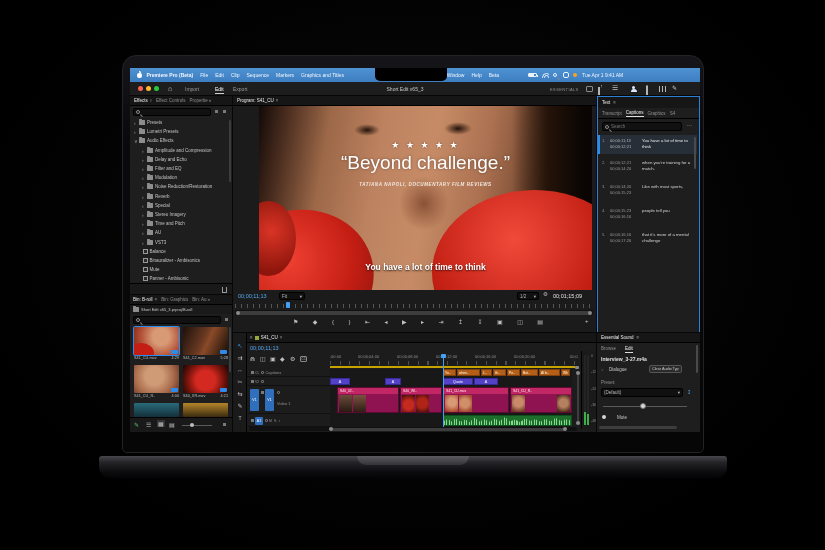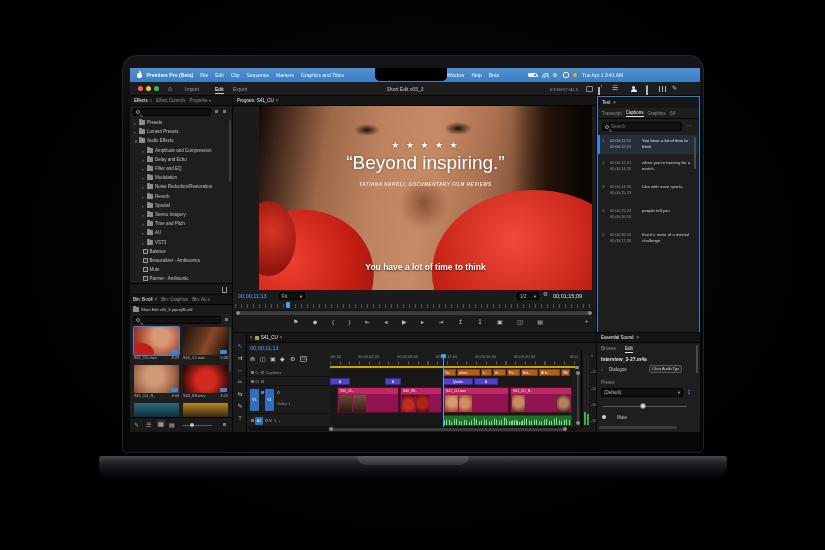--- a/index.html
+++ b/index.html
@@ -304,21 +304,21 @@
 
       <div class="r" style="left:26px;top:10px;width:333px;height:184px;overflow:hidden;background:linear-gradient(100deg,#120a07 0%,#4a2d1f 8%,#9c6848 20%,#bd8260 35%,#c68b66 50%,#aa7050 65%,#70452e 80%,#2a1710 92%,#0d0705 100%);">
         <div class="r" style="right:0;top:0;width:80px;height:100%;background:linear-gradient(90deg,rgba(20,10,6,0),#241309 45%,#0a0503 90%);"></div>
         <div class="r" style="left:95px;top:18px;width:26px;height:12px;border-radius:50%;background:radial-gradient(#231109,rgba(35,17,9,0) 70%);"></div>
         <div class="r" style="left:185px;top:16px;width:28px;height:13px;border-radius:50%;background:radial-gradient(#231109,rgba(35,17,9,0) 70%);"></div>
         <div class="r" style="left:140px;top:70px;width:50px;height:55px;border-radius:50%;background:radial-gradient(#8a5236,rgba(138,82,54,0) 70%);"></div>
         <div class="r" style="left:-35px;bottom:-55px;width:150px;height:135px;border-radius:50%;transform:rotate(-12deg);background:radial-gradient(circle at 45% 35%,#ef4133,#c41e14 55%,#7e120b);"></div>
         <div class="r" style="right:-45px;bottom:-65px;width:205px;height:165px;border-radius:50%;background:radial-gradient(circle at 40% 30%,#f04a3a,#c01d12 55%,#7a100a);"></div>
         <div class="r" style="left:-18px;top:95px;width:55px;height:75px;border-radius:50%;background:radial-gradient(circle at 55% 40%,#d93425,#8e150c 75%);"></div>
         <div class="r t" style="left:0;top:34px;width:100%;text-align:center;color:#fff;font-size:9px;letter-spacing:2px;text-shadow:0 0 2px rgba(0,0,0,.5);">★ ★ ★ ★ ★</div>
-        <div class="r t" style="left:0;top:46px;width:100%;text-align:center;color:#fff;font-size:19px;text-shadow:0 0 3px rgba(0,0,0,.4);">“Beyond inspiring.”</div>
+        <div class="r t" style="left:0;top:46px;width:100%;text-align:center;color:#fff;font-size:19px;text-shadow:0 0 3px rgba(0,0,0,.4);">“Beyond challenge.”</div>
         <div class="r t" style="left:0;top:76px;width:100%;text-align:center;color:#f2e9e2;font-size:4.5px;font-weight:bold;letter-spacing:.6px;font-style:italic;">TATIANA NAPOLI, DOCUMENTARY FILM REVIEWS</div>
         <div class="r t" style="left:0;bottom:18px;width:100%;text-align:center;color:#fff;font-size:8.5px;font-weight:bold;text-shadow:0 1px 2px rgba(0,0,0,.8);">You have a lot of time to think</div>
       </div>
 
       <span class="r t f55 blue" style="left:5px;top:197px;">00;00;11;13</span>
       <div class="dd r" style="left:46px;top:196px;width:26px;height:8px;">
           <span>Fit</span>
           <span>▾</span>
         </div>
       <div class="dd r" style="left:284px;top:196px;width:22px;height:8px;">

